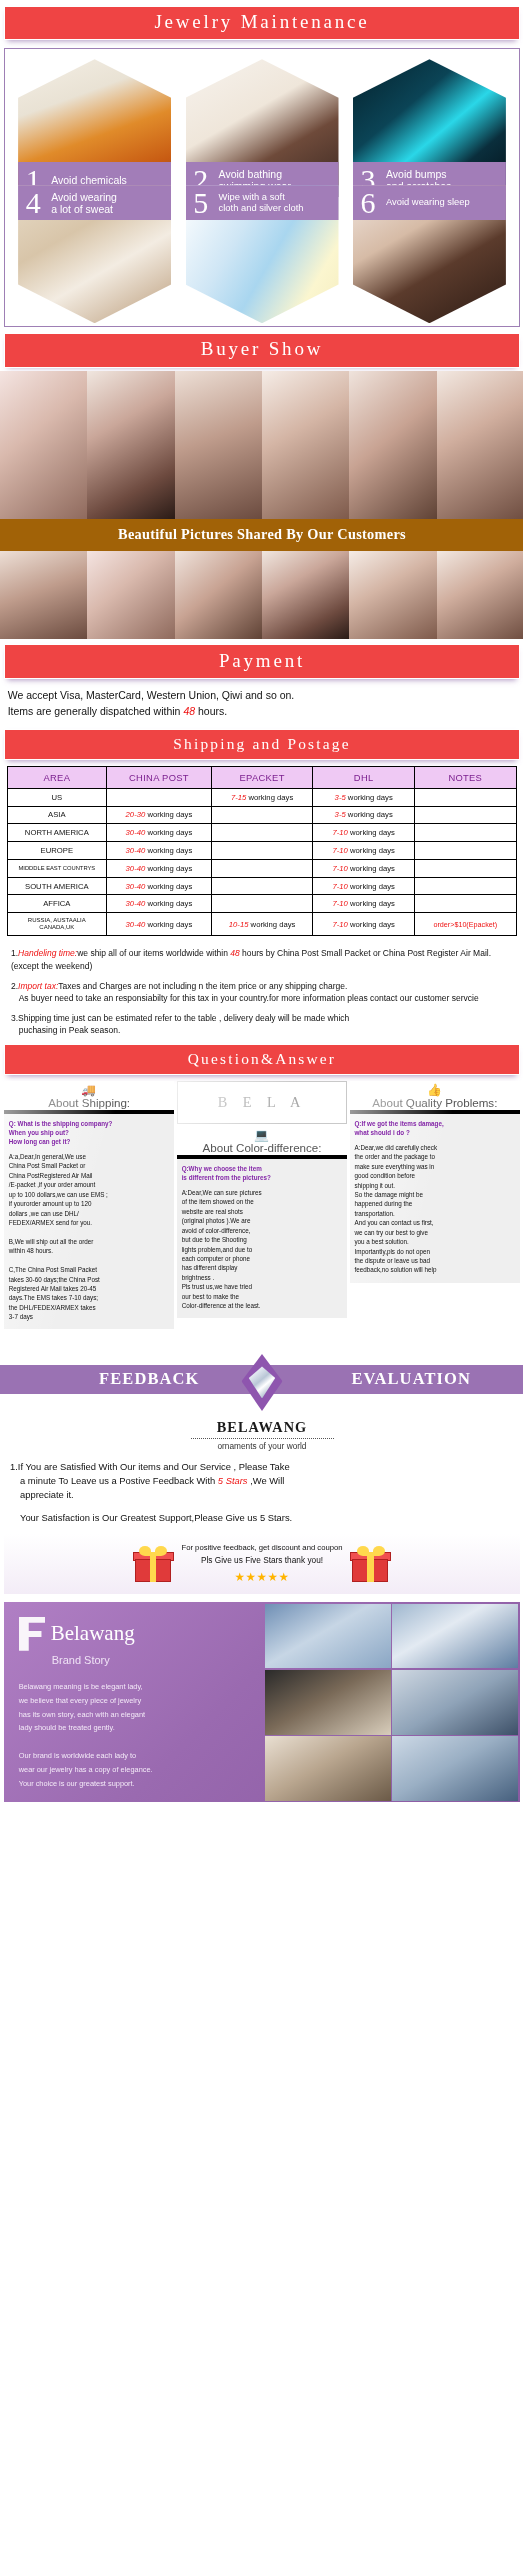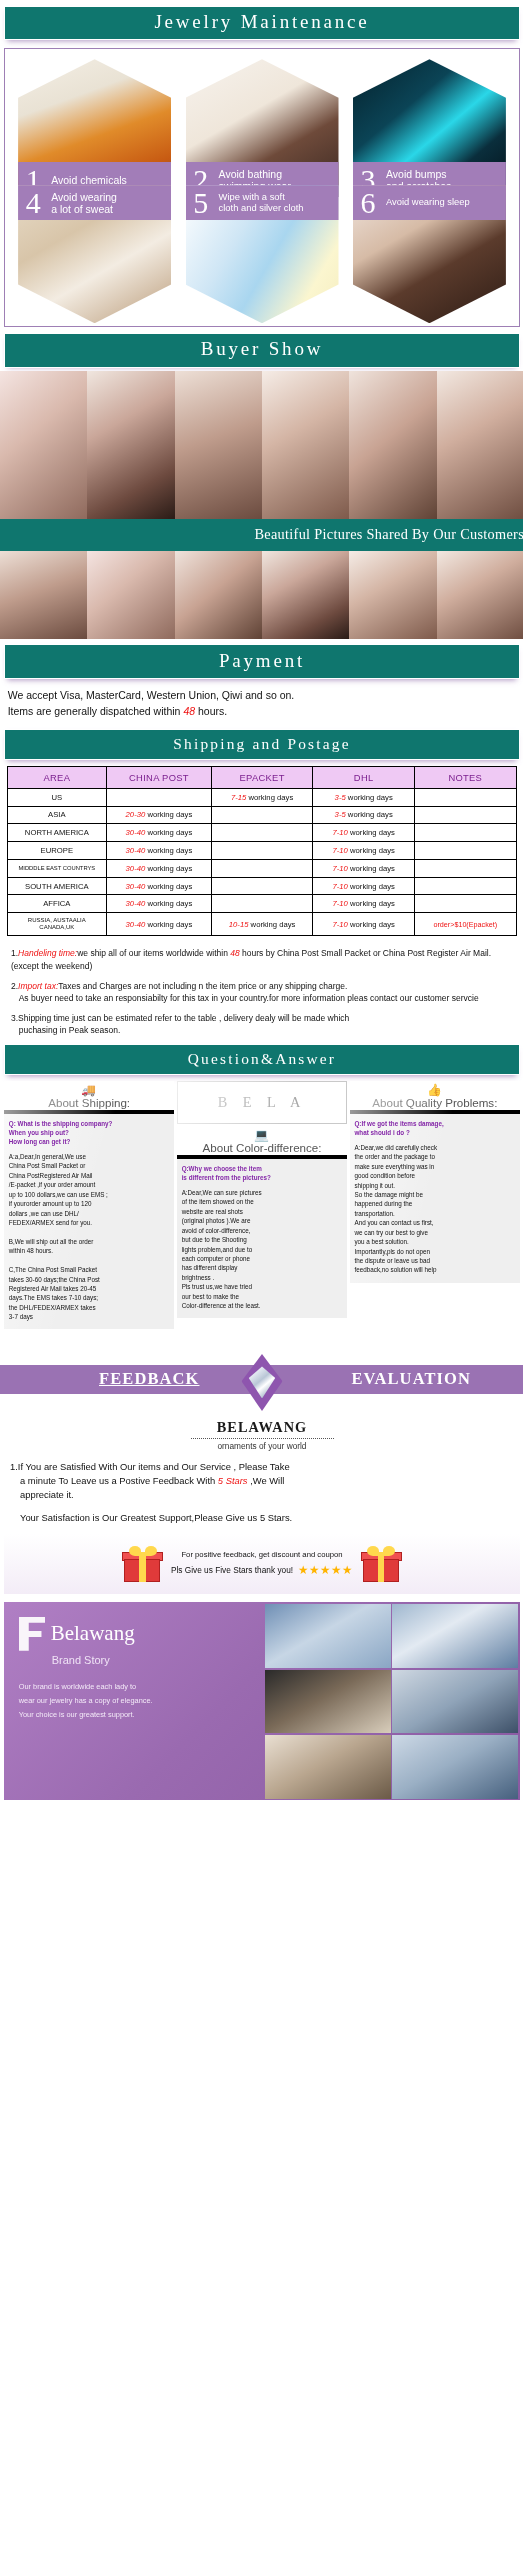--- a/index.html
+++ b/index.html
@@ -4,21 +4,21 @@
 <style>
   * { box-sizing: border-box; margin:0; padding:0; }
   body {
     width:524px; margin:0 auto; background:#ffffff;
     font-family:"Liberation Sans", sans-serif; color:#111;
   }
   .page { width:524px; position:relative; }
 
   
   .banner {
-    background:#0f766e; padding:0; margin:5.5px 4.4px 3.3px 4.4px;
+    background:#ef4444; padding:0; margin:5.5px 4.4px 3.3px 4.4px;
     box-shadow:0 3.3px 5.5px -2.8px rgba(147,112,171,.75);
   }
   .banner-inner {
     border:1.1px solid #ffffff; padding:5.5px 0 6.6px;
     text-align:center;
   }
   .banner-title {
     font-family:"Liberation Serif", serif; color:#fff;
     font-size:19px; letter-spacing:2.8px; line-height:1.1;
   }
@@ -65,21 +65,21 @@
     display:flex; margin:0 0 0 0; height:148px; overflow:hidden;
   }
   .buyer-grid-top > div { flex:1; }
   .bp1 { background:linear-gradient(140deg,#f4e4e1 0%,#d9b9ad 40%,#8f6a5d 100%); }
   .bp2 { background:linear-gradient(150deg,#f0e6df 0%,#caa79a 35%,#6d4a3f 75%,#2a1b16 100%); }
   .bp3 { background:linear-gradient(160deg,#eddfd6 0%,#bf9c8c 45%,#6b4b3f 100%); }
   .bp4 { background:linear-gradient(150deg,#f5ece6 0%,#d4b5a5 40%,#7e5a4b 100%); }
   .bp5 { background:linear-gradient(140deg,#efe3dc 0%,#c8a393 45%,#5f4235 100%); }
   .bp6 { background:linear-gradient(150deg,#f2e8e1 0%,#d0ae9e 40%,#6f4e41 100%); }
   .buyer-caption {
-    background:#0f766e; text-align:right; padding:6.6px 0 7.7px;
+    background:#a16207; text-align:center; padding:6.6px 0 7.7px;font-weight:bold;
   }
   .buyer-caption span {
     font-family:"Liberation Serif", serif; color:#fff;
     font-size:14.3px; letter-spacing:0.3px;
   }
   .buyer-grid-bot { display:flex; height:88px; overflow:hidden; }
   .buyer-grid-bot > div { flex:1; }
 
   
   .pay-text { margin:7.7px 7.7px 10px 7.7px; }
@@ -137,21 +137,21 @@
   
   .fb-band { position:relative; margin-top:19px; height:66px; }
   .fb-bar {
     position:absolute; top:16.5px; left:0; right:0; height:29px;
     background:#9a72b3; display:flex; align-items:center; justify-content:space-between;
   }
   .fb-word {
     font-family:"Liberation Serif", serif; color:#fff;
     font-size:16.5px; letter-spacing:1.1px; font-weight:bold;
   }
-  .fb-left { margin-left:99px;text-decoration:underline; } .fb-right { margin-right:53px; }
+  .fb-left { margin-left:99px; } .fb-right { margin-right:53px; }
   .fb-diamond {
     position:absolute; left:50%; top:5.5px; transform:translateX(-50%);
     width:41px; height:57px; background:#8e55ae;
     clip-path:polygon(50% 0, 100% 48%, 50% 100%, 0 48%);
     display:flex; align-items:center; justify-content:center;
   }
   .fb-gem {
     width:26.5px; height:32px;
     background:linear-gradient(140deg,#ffffff 0%,#dfe6ef 25%,#b9c6d6 45%,#ffffff 60%,#9fb0c4 85%,#eef3f8 100%);
     clip-path:polygon(50% 0, 100% 36%, 50% 100%, 0 36%);
@@ -184,21 +184,21 @@
   .gift .lid { position:absolute; top:6.6px; left:0; width:41px; height:8.8px;
     background:#f05050; border:1.1px solid #b02020; }
   .gift .rib-v { position:absolute; bottom:0; left:17px; width:6.6px; height:30px; background:#ffd84d; }
   .gift .bow-l { position:absolute; top:0; left:6.6px; width:12px; height:10px;
     background:#ffd84d; border-radius:50% 50% 0 50%; }
   .gift .bow-r { position:absolute; top:0; right:6.6px; width:12px; height:10px;
     background:#ffd84d; border-radius:50% 50% 50% 0; }
   .gift-mid { text-align:center; }
   .gift-mid .l1 { font-size:7.7px; color:#111; }
   .gift-mid .l2 { font-size:8.3px; color:#111; margin-top:3.3px; display:flex;
-    align-items:center; justify-content:flex-end; gap:5px; }
+    align-items:center; justify-content:flex-end; gap:5px;flex-direction:column; }
   .stars { color:#ffb400; font-size:11.6px; letter-spacing:0.6px; }
 
   
   .story {
     margin:8.8px 4.4px 6.6px 4.4px; display:flex; min-height:198px;
     background:linear-gradient(135deg,#b07fc4 0%,#9a6ab0 45%,#8a5aa2 100%);
   }
   .story-left { width:259px; padding:14.3px 12px 12px 14.3px; color:#fff; }
   .story-logo { display:flex; align-items:center; gap:5.5px; }
   .story-mark {
@@ -573,20 +573,24 @@
     </div>
   </div>
 
   <div class="story">
     <div class="story-left">
       <div class="story-logo">
         <div class="story-mark"></div>
         <div class="story-brand">Belawang</div>
       </div>
       <div class="story-sub">Brand Story</div>
+      <div class="story-p" style="white-space:pre-line">Belawang meaning is be elegant lady,
+we believe that every piece of jewelry
+has its own story, each with an elegant
+lady should be treated gently.</div>
       <div class="story-p" style="white-space:pre-line">Our brand is worldwide each lady to
 wear our jewelry has a copy of elegance.
 Your choice is our greatest support.</div>
     </div>
     <div class="story-right">
       <div class="sr sr1"></div>
       <div class="sr sr2"></div>
       <div class="sr sr3"></div>
       <div class="sr sr4"></div>
       <div class="sr sr5"></div>

